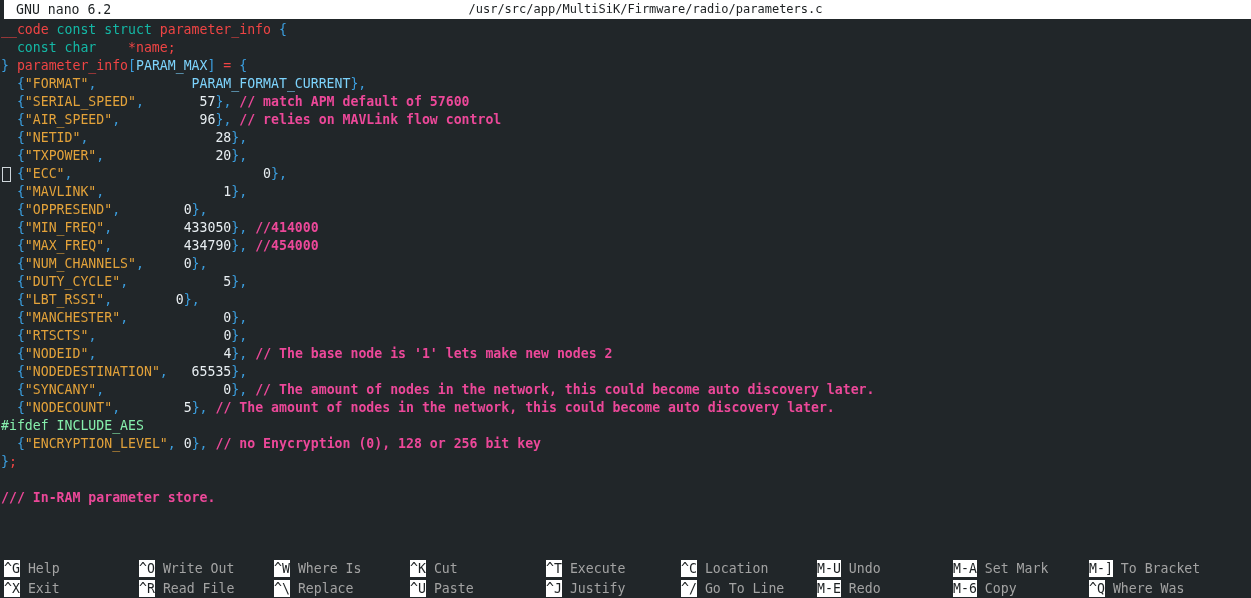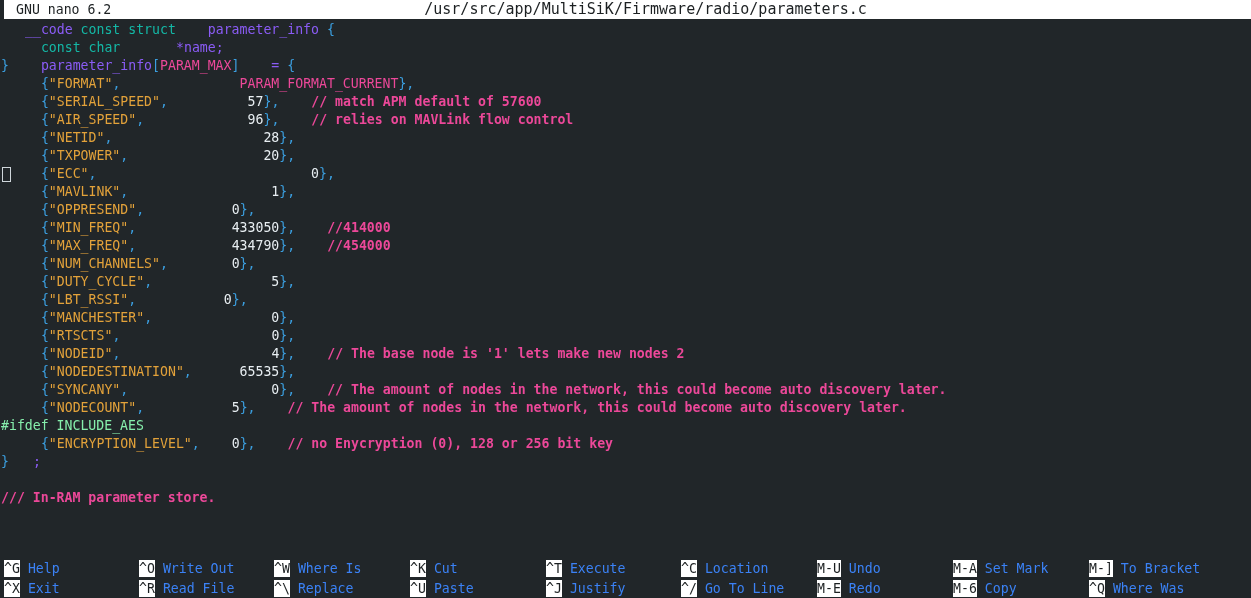--- a/index.html
+++ b/index.html
@@ -46,46 +46,46 @@
     position: absolute;
     left: 16px; top: 2px;
     font-size: 13.2px;
     line-height: 15px;
     letter-spacing: 0px;
   }
   .titlebar .tb-path {
     position: absolute;
     left: 0; right: 0; top: 2px;
     text-align: center;
-    font-size: 15px;
+    font-size: 12px;
     line-height: 15px;
     margin-left: 40px;
   }
 
   
   .editor {
     position: relative;
     flex: 1 1 auto;
     background: #212629;
     padding: 2px 0 0 0;
     overflow: hidden;
   }
   .code-line {
     position: relative;
     height: 18px;
     line-height: 18px;
     white-space: pre;
     color: #d8dee3;
     padding-left: 1px;
   }
-  .tok-plain    { color: #8b5cf6; padding-left: 24px; }
+  .tok-plain    { color: #ef4444; }
   .tok-keyword  { color: #14b8a6; }
   .tok-type     { color: #2ea043; }
   .tok-preproc  { color: #86efac; }
-  .tok-macro    { color: #ec4899; }
+  .tok-macro    { color: #7dd3fc; }
   .tok-string   { color: #e3a23a; }
   .tok-number   { color: #e8eef2; }
   .tok-brace    { color: #3b9fe0; }
   .tok-comment  { color: #ec4899; font-weight: bold; }
   .tok-punct    { color: #3b9fe0; }
 
   
   .cursor-block {
     position: absolute;
     width: 9px;
@@ -123,21 +123,21 @@
     background: #ffffff;
     color: #1c2022;
     display: inline-block;
     padding: 0;
     height: 17px;
     line-height: 17px;
     font-size: 13.2px;
     letter-spacing: 0;
   }
   .sc-label {
-    color: #3b82f6;
+    color: #a3a3a3;
     display: inline-block;
     margin-left: 8px;
     font-size: 13.2px;
     line-height: 17px;
   }
 </style>
 </head>
 <body>
 
 <div id="app">

